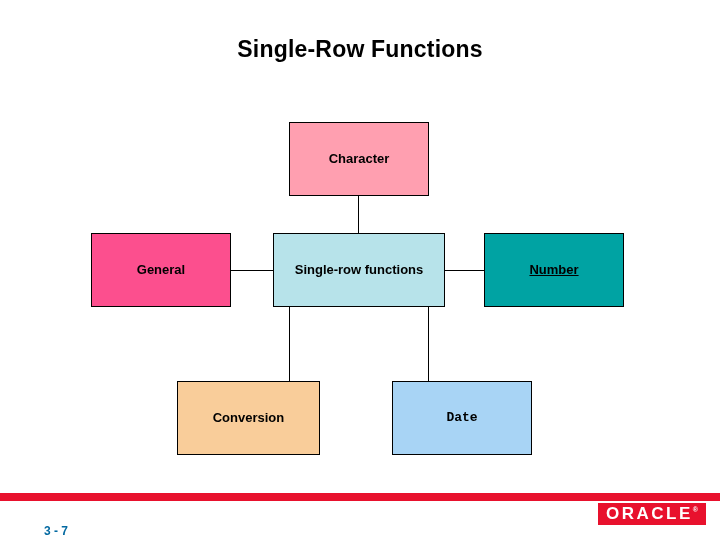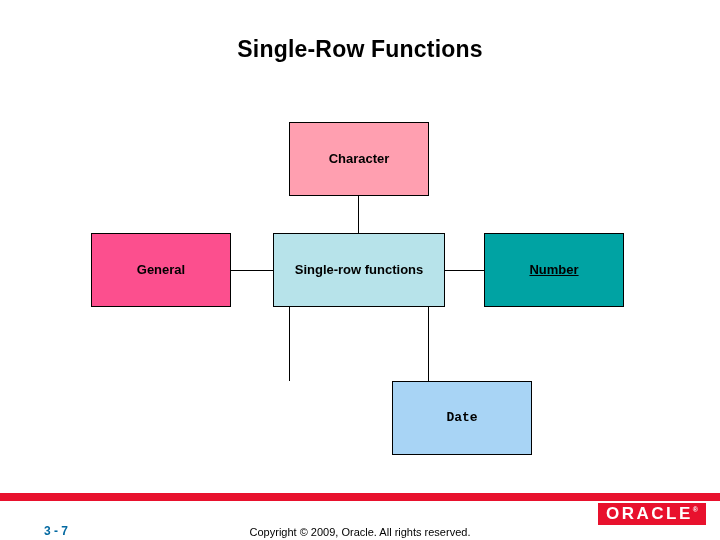--- a/index.html
+++ b/index.html
@@ -176,24 +176,26 @@
   </div>
 
   <div class="box box-center">
     <span>Single-row functions</span>
   </div>
 
   <div class="box box-number">
     <span>Number</span>
   </div>
 
+  <div class="box box-conversion">
+    <span>Conversion</span>
+  </div>
 
   <div class="box box-date">
     <span>Date</span>
   </div>
 
   <div class="footer-bar"></div>
   <div class="footer-oracle-band"></div>
   <div class="oracle-logo"><span>ORACLE</span><span class="tm">®</span></div>
   <div class="page-number">3 - 7</div>
-  <div class="copyright">Copyright © 2009, Oracle. All rights reserved.</div>
 
 </div>
 
 </body></html>

